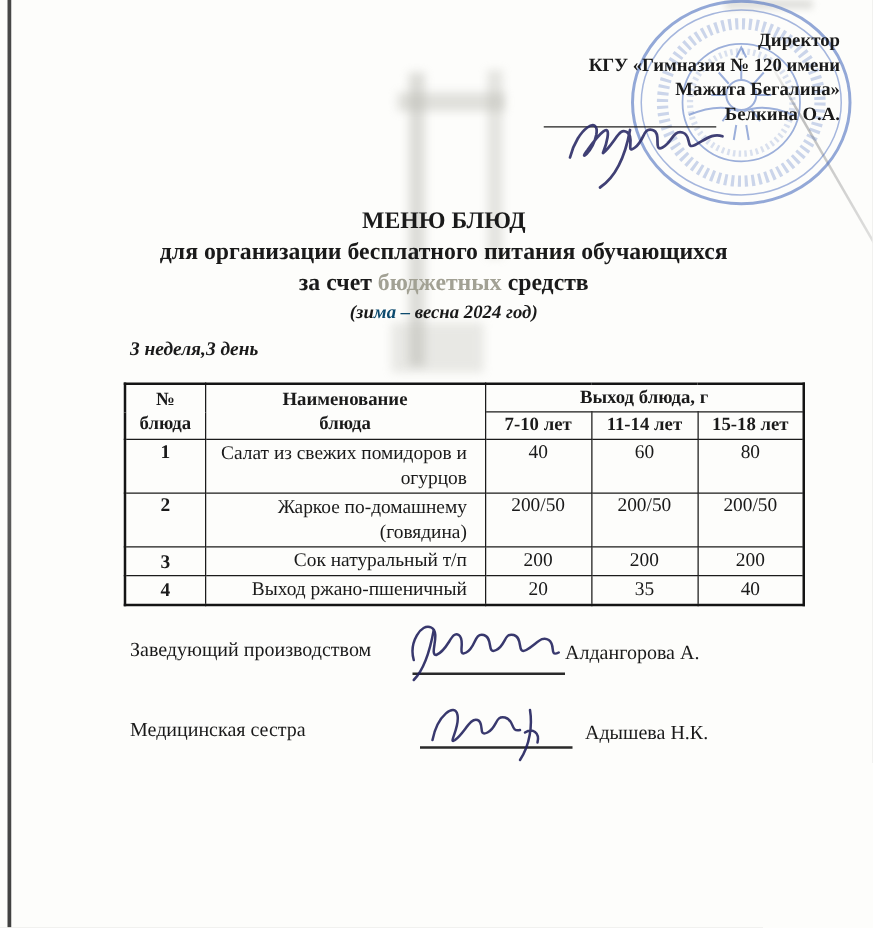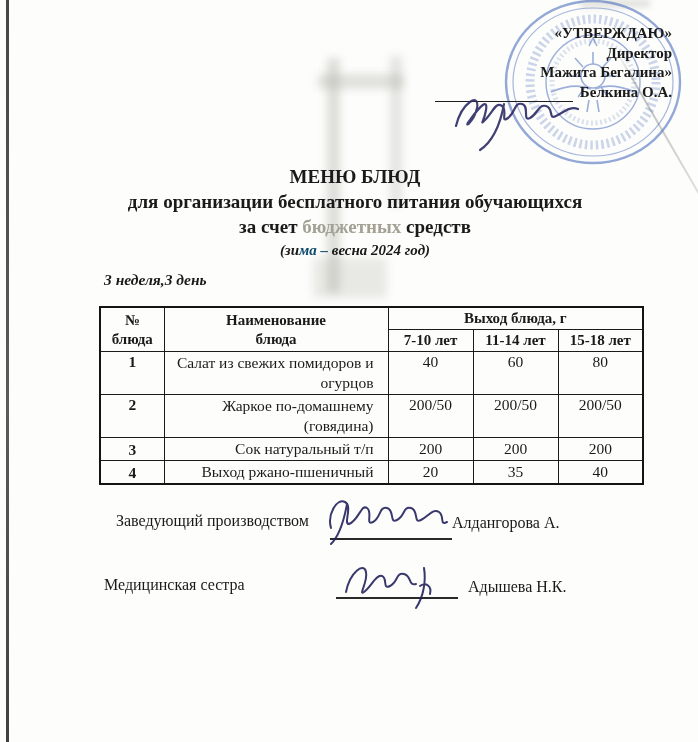--- a/index.html
+++ b/index.html
@@ -91,22 +91,22 @@
         <circle cx="90" cy="82" r="12"></circle>
         <path d="M90,70 V58 M80,73 L72,64 M100,73 L108,64 M78,82 H66 M102,82 H114 M82,93 L75,103 M98,93 L105,103"></path>
         <path d="M48,98 Q72,88 88,95 M132,98 Q108,88 92,95"></path>
         <path d="M86,106 L84,118 M94,106 L96,118"></path>
         <path d="M86,52 L90,44 L94,52"></path>
       </g>
     </g>
   </svg>
 
   <div class="approval">
-    <div>«УТВЕРЖДАЮ»</div>
     <div>Директор</div>
+    <div>КГУ «Гимназия № 120 имени</div>
     <div>Мажита Бегалина»</div>
     <div class="approval-sig-row">
       <span class="uline"></span>
       <span>Белкина О.А.</span>
     </div>
   </div>
 
   <svg class="director-sig" width="150" height="70" viewBox="0 0 150 70">
     <g fill="none" stroke="#2c2c66" stroke-width="2.2" stroke-linecap="round" opacity="0.9">
       <path d="M8,42 C14,18 32,8 29,24 C26,38 14,46 22,36 C32,22 40,14 38,26 C36,38 31,42 38,35 C46,26 48,18 54,22 C60,26 52,40 60,34 C68,28 66,18 74,20 C82,22 74,38 82,34 C90,30 90,20 98,22 C106,24 100,36 108,32 C116,28 122,22 130,25"></path>
@@ -172,21 +172,21 @@
       <tr class="row-short">
         <td class="cell-no">4</td>
         <td class="cell-name">Выход ржано-пшеничный</td>
         <td class="cell-val">20</td>
         <td class="cell-val">35</td>
         <td class="cell-val">40</td>
       </tr>
     </tbody>
   </table>
 
-  <div class="sig-label" style="top:512px;margin-left:12px;">Заведующий производством</div>
+  <div class="sig-label" style="top:512px;">Заведующий производством</div>
   <svg class="sig-svg" style="left:325px; top:490px;" width="130" height="58" viewBox="0 0 130 58">
     <g fill="none" stroke="#23235e" stroke-width="2" stroke-linecap="round" opacity="0.9">
       <path d="M6,38 C2,24 12,8 20,12 C28,16 18,34 24,34 C34,30 36,14 42,18 C48,22 40,36 48,32 C56,28 54,16 62,18 C70,20 64,34 72,30 C80,26 78,16 86,18 C94,20 88,34 96,30 C104,26 108,18 114,22 C120,26 114,36 122,32"></path>
       <path d="M22,14 C18,36 12,48 6,54"></path>
     </g>
   </svg>
   <div class="sig-underline" style="left:330px; top:538px; width:122px;"></div>
   <div class="sig-name" style="left:452px; top:514px;">Алдангорова А.</div>
 
   <div class="sig-label" style="top:576px;">Медицинская сестра</div>

